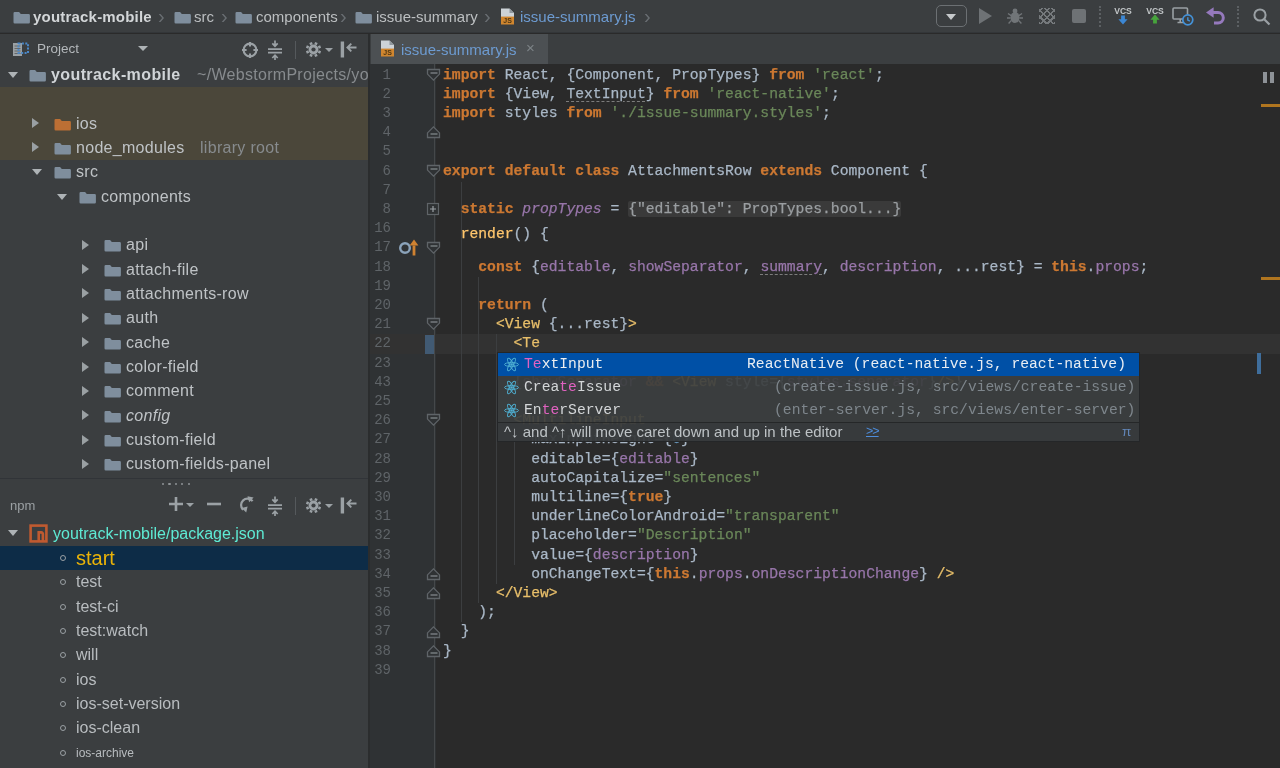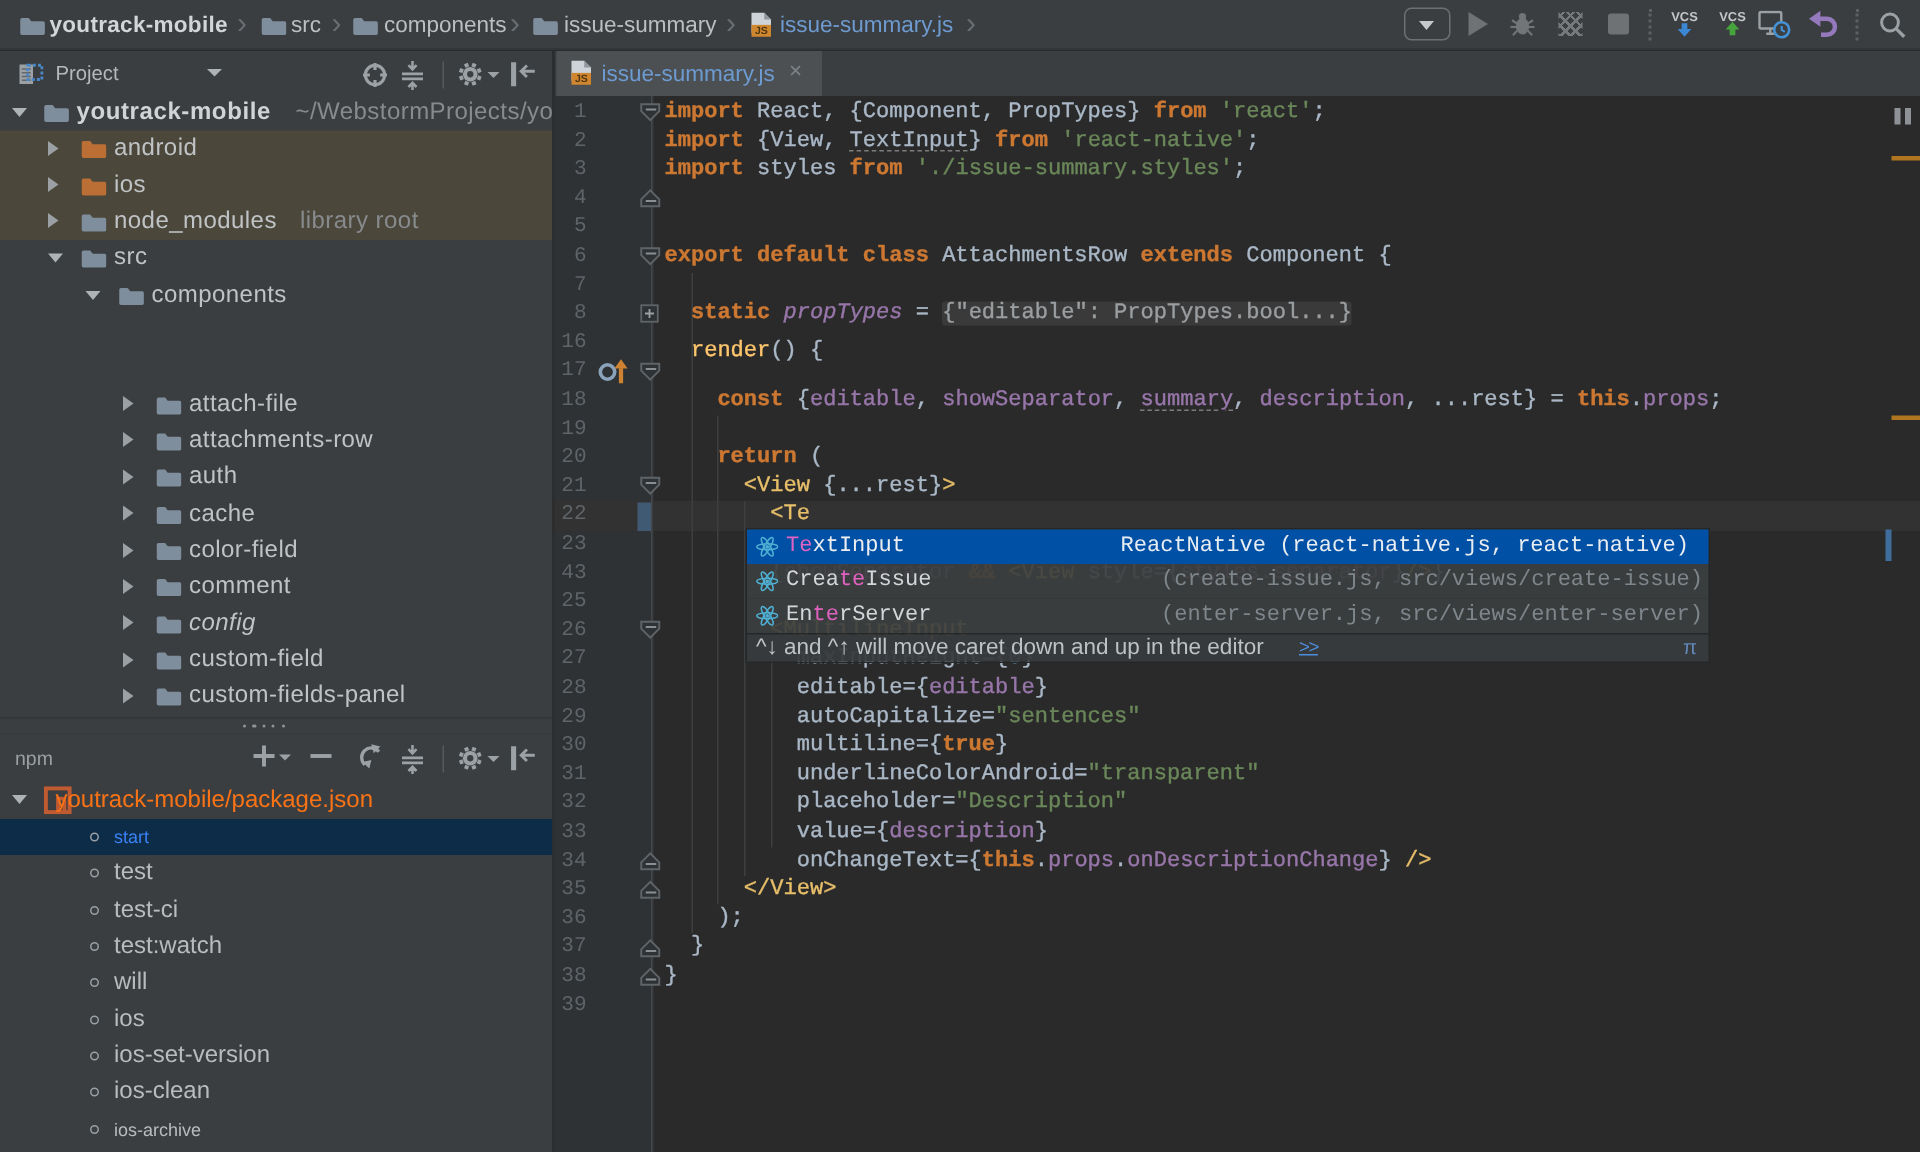--- a/index.html
+++ b/index.html
@@ -142,27 +142,20 @@
 <div class="abs" style="left:0;top:489px;width:368px;height:279px;background:#3b3e40"></div>
 <div class="abs" style="left:368px;top:34px;width:2px;height:734px;background:#2b2d2e"></div>
 <div class="trow" style="top:62.8px">
       <i class="aro-d" style="left:8px"></i>
       <svg class="abs" style="left:29px;top:5px" width="17" height="14" viewBox="0 0 17 14">
         <path d="M0.5,12.2 V3.2 a1.2,1.2 0 0 1 1.2,-1.2 h4.4 l1.7,2.1 h7.9 a1.2,1.2 0 0 1 1.2,1.2 v6.9 a1.2,1.2 0 0 1 -1.2,1.2 H1.7 a1.2,1.2 0 0 1 -1.2,-1.2 z" fill="#7f8e9d"></path>
       </svg>
       <span style="left:51px;font-weight:bold;color:#d0d4d7;letter-spacing:.4px;">youtrack-mobile</span>
       <span style="left:197px;color:#878b8e">~/WebstormProjects/yo</span>
     </div>
-<div class="trow" style="top:87.2px">
-      <i class="aro-r" style="left:32px"></i>
-      <svg class="abs" style="left:54px;top:5px" width="17" height="14" viewBox="0 0 17 14">
-        <path d="M0.5,12.2 V3.2 a1.2,1.2 0 0 1 1.2,-1.2 h4.4 l1.7,2.1 h7.9 a1.2,1.2 0 0 1 1.2,1.2 v6.9 a1.2,1.2 0 0 1 -1.2,1.2 H1.7 a1.2,1.2 0 0 1 -1.2,-1.2 z" fill="#bc6f34"></path>
-      </svg>
-      <span style="left:76px;">android</span>
-    </div>
 <div class="trow" style="top:111.5px">
       <i class="aro-r" style="left:32px"></i>
       <svg class="abs" style="left:54px;top:5px" width="17" height="14" viewBox="0 0 17 14">
         <path d="M0.5,12.2 V3.2 a1.2,1.2 0 0 1 1.2,-1.2 h4.4 l1.7,2.1 h7.9 a1.2,1.2 0 0 1 1.2,1.2 v6.9 a1.2,1.2 0 0 1 -1.2,1.2 H1.7 a1.2,1.2 0 0 1 -1.2,-1.2 z" fill="#bc6f34"></path>
       </svg>
       <span style="left:76px;">ios</span>
     </div>
 <div class="trow" style="top:135.9px">
       <i class="aro-r" style="left:32px"></i>
       <svg class="abs" style="left:54px;top:5px" width="17" height="14" viewBox="0 0 17 14">
@@ -177,20 +170,27 @@
         <path d="M0.5,12.2 V3.2 a1.2,1.2 0 0 1 1.2,-1.2 h4.4 l1.7,2.1 h7.9 a1.2,1.2 0 0 1 1.2,1.2 v6.9 a1.2,1.2 0 0 1 -1.2,1.2 H1.7 a1.2,1.2 0 0 1 -1.2,-1.2 z" fill="#7f8e9d"></path>
       </svg>
       <span style="left:76px;">src</span>
     </div>
 <div class="trow" style="top:184.6px">
       <i class="aro-d" style="left:57px"></i>
       <svg class="abs" style="left:79px;top:5px" width="17" height="14" viewBox="0 0 17 14">
         <path d="M0.5,12.2 V3.2 a1.2,1.2 0 0 1 1.2,-1.2 h4.4 l1.7,2.1 h7.9 a1.2,1.2 0 0 1 1.2,1.2 v6.9 a1.2,1.2 0 0 1 -1.2,1.2 H1.7 a1.2,1.2 0 0 1 -1.2,-1.2 z" fill="#7f8e9d"></path>
       </svg>
       <span style="left:101px;">components</span>
+    </div>
+<div class="trow" style="top:233.2px">
+      <i class="aro-r" style="left:82px"></i>
+      <svg class="abs" style="left:104px;top:5px" width="17" height="14" viewBox="0 0 17 14">
+        <path d="M0.5,12.2 V3.2 a1.2,1.2 0 0 1 1.2,-1.2 h4.4 l1.7,2.1 h7.9 a1.2,1.2 0 0 1 1.2,1.2 v6.9 a1.2,1.2 0 0 1 -1.2,1.2 H1.7 a1.2,1.2 0 0 1 -1.2,-1.2 z" fill="#7f8e9d"></path>
+      </svg>
+      <span style="left:126px;">api</span>
     </div>
 <div class="trow" style="top:257.6px">
       <i class="aro-r" style="left:82px"></i>
       <svg class="abs" style="left:104px;top:5px" width="17" height="14" viewBox="0 0 17 14">
         <path d="M0.5,12.2 V3.2 a1.2,1.2 0 0 1 1.2,-1.2 h4.4 l1.7,2.1 h7.9 a1.2,1.2 0 0 1 1.2,1.2 v6.9 a1.2,1.2 0 0 1 -1.2,1.2 H1.7 a1.2,1.2 0 0 1 -1.2,-1.2 z" fill="#7f8e9d"></path>
       </svg>
       <span style="left:126px;">attach-file</span>
     </div>
 <div class="trow" style="top:281.9px">
       <i class="aro-r" style="left:82px"></i>
@@ -283,24 +283,24 @@
       <path d="M3.4,1.5 v16" stroke="#9ba1a5" stroke-width="3.4"></path>
       <path d="M17.5,7.5 h-8.6 M12.3,3.6 L8.4,7.5 l3.9,3.9" stroke="#9ba1a5" stroke-width="1.9" fill="none"></path>
     </svg>
 <div class="trow" style="top:521.4px">
       <i class="aro-d" style="left:8px"></i>
     </div>
 <svg class="abs" style="left:29px;top:524px" width="19" height="19" viewBox="0 0 19 19">
       <rect x="1.6" y="1.6" width="15.8" height="15.8" fill="none" stroke="#c05a30" stroke-width="2.6"></rect>
       <path d="M9.7,17 V8.4 h2.6 a1.6,1.6 0 0 1 1.6,1.6 V17" fill="none" stroke="#c05a30" stroke-width="2.6"></path>
     </svg>
-<span class="abs" style="left:37px;top:525px;font-size:16px;color:#f97316">youtrack-mobile/package.json</span>
+<span class="abs" style="left:53px;top:525px;font-size:16px;color:#5eead4">youtrack-mobile/package.json</span>
 <div class="abs" style="left:0;top:545.8px;width:368px;height:24.35px;background:#0d2c47"></div>
 <div class="abs" style="left:60px;top:554.8px;width:6px;height:6px;border:1.6px solid #9aa0a4;border-radius:50%"></div>
-<span class="abs" style="left:76px;top:545.8px;font-size:12px;line-height:24.35px;color:#3b82f6">start</span>
+<span class="abs" style="left:76px;top:545.8px;font-size:20px;line-height:24.35px;color:#eab308">start</span>
 <div class="abs" style="left:60px;top:579.1px;width:6px;height:6px;border:1.6px solid #9aa0a4;border-radius:50%"></div>
 <span class="abs" style="left:76px;top:570.1px;font-size:16px;line-height:24.35px;color:#b8bcbf">test</span>
 <div class="abs" style="left:60px;top:603.5px;width:6px;height:6px;border:1.6px solid #9aa0a4;border-radius:50%"></div>
 <span class="abs" style="left:76px;top:594.5px;font-size:16px;line-height:24.35px;color:#b8bcbf">test-ci</span>
 <div class="abs" style="left:60px;top:627.8px;width:6px;height:6px;border:1.6px solid #9aa0a4;border-radius:50%"></div>
 <span class="abs" style="left:76px;top:618.8px;font-size:16px;line-height:24.35px;color:#b8bcbf">test:watch</span>
 <div class="abs" style="left:60px;top:652.2px;width:6px;height:6px;border:1.6px solid #9aa0a4;border-radius:50%"></div>
 <span class="abs" style="left:76px;top:643.2px;font-size:16px;line-height:24.35px;color:#b8bcbf">will</span>
 <div class="abs" style="left:60px;top:676.5px;width:6px;height:6px;border:1.6px solid #9aa0a4;border-radius:50%"></div>
 <span class="abs" style="left:76px;top:667.5px;font-size:16px;line-height:24.35px;color:#b8bcbf">ios</span>

